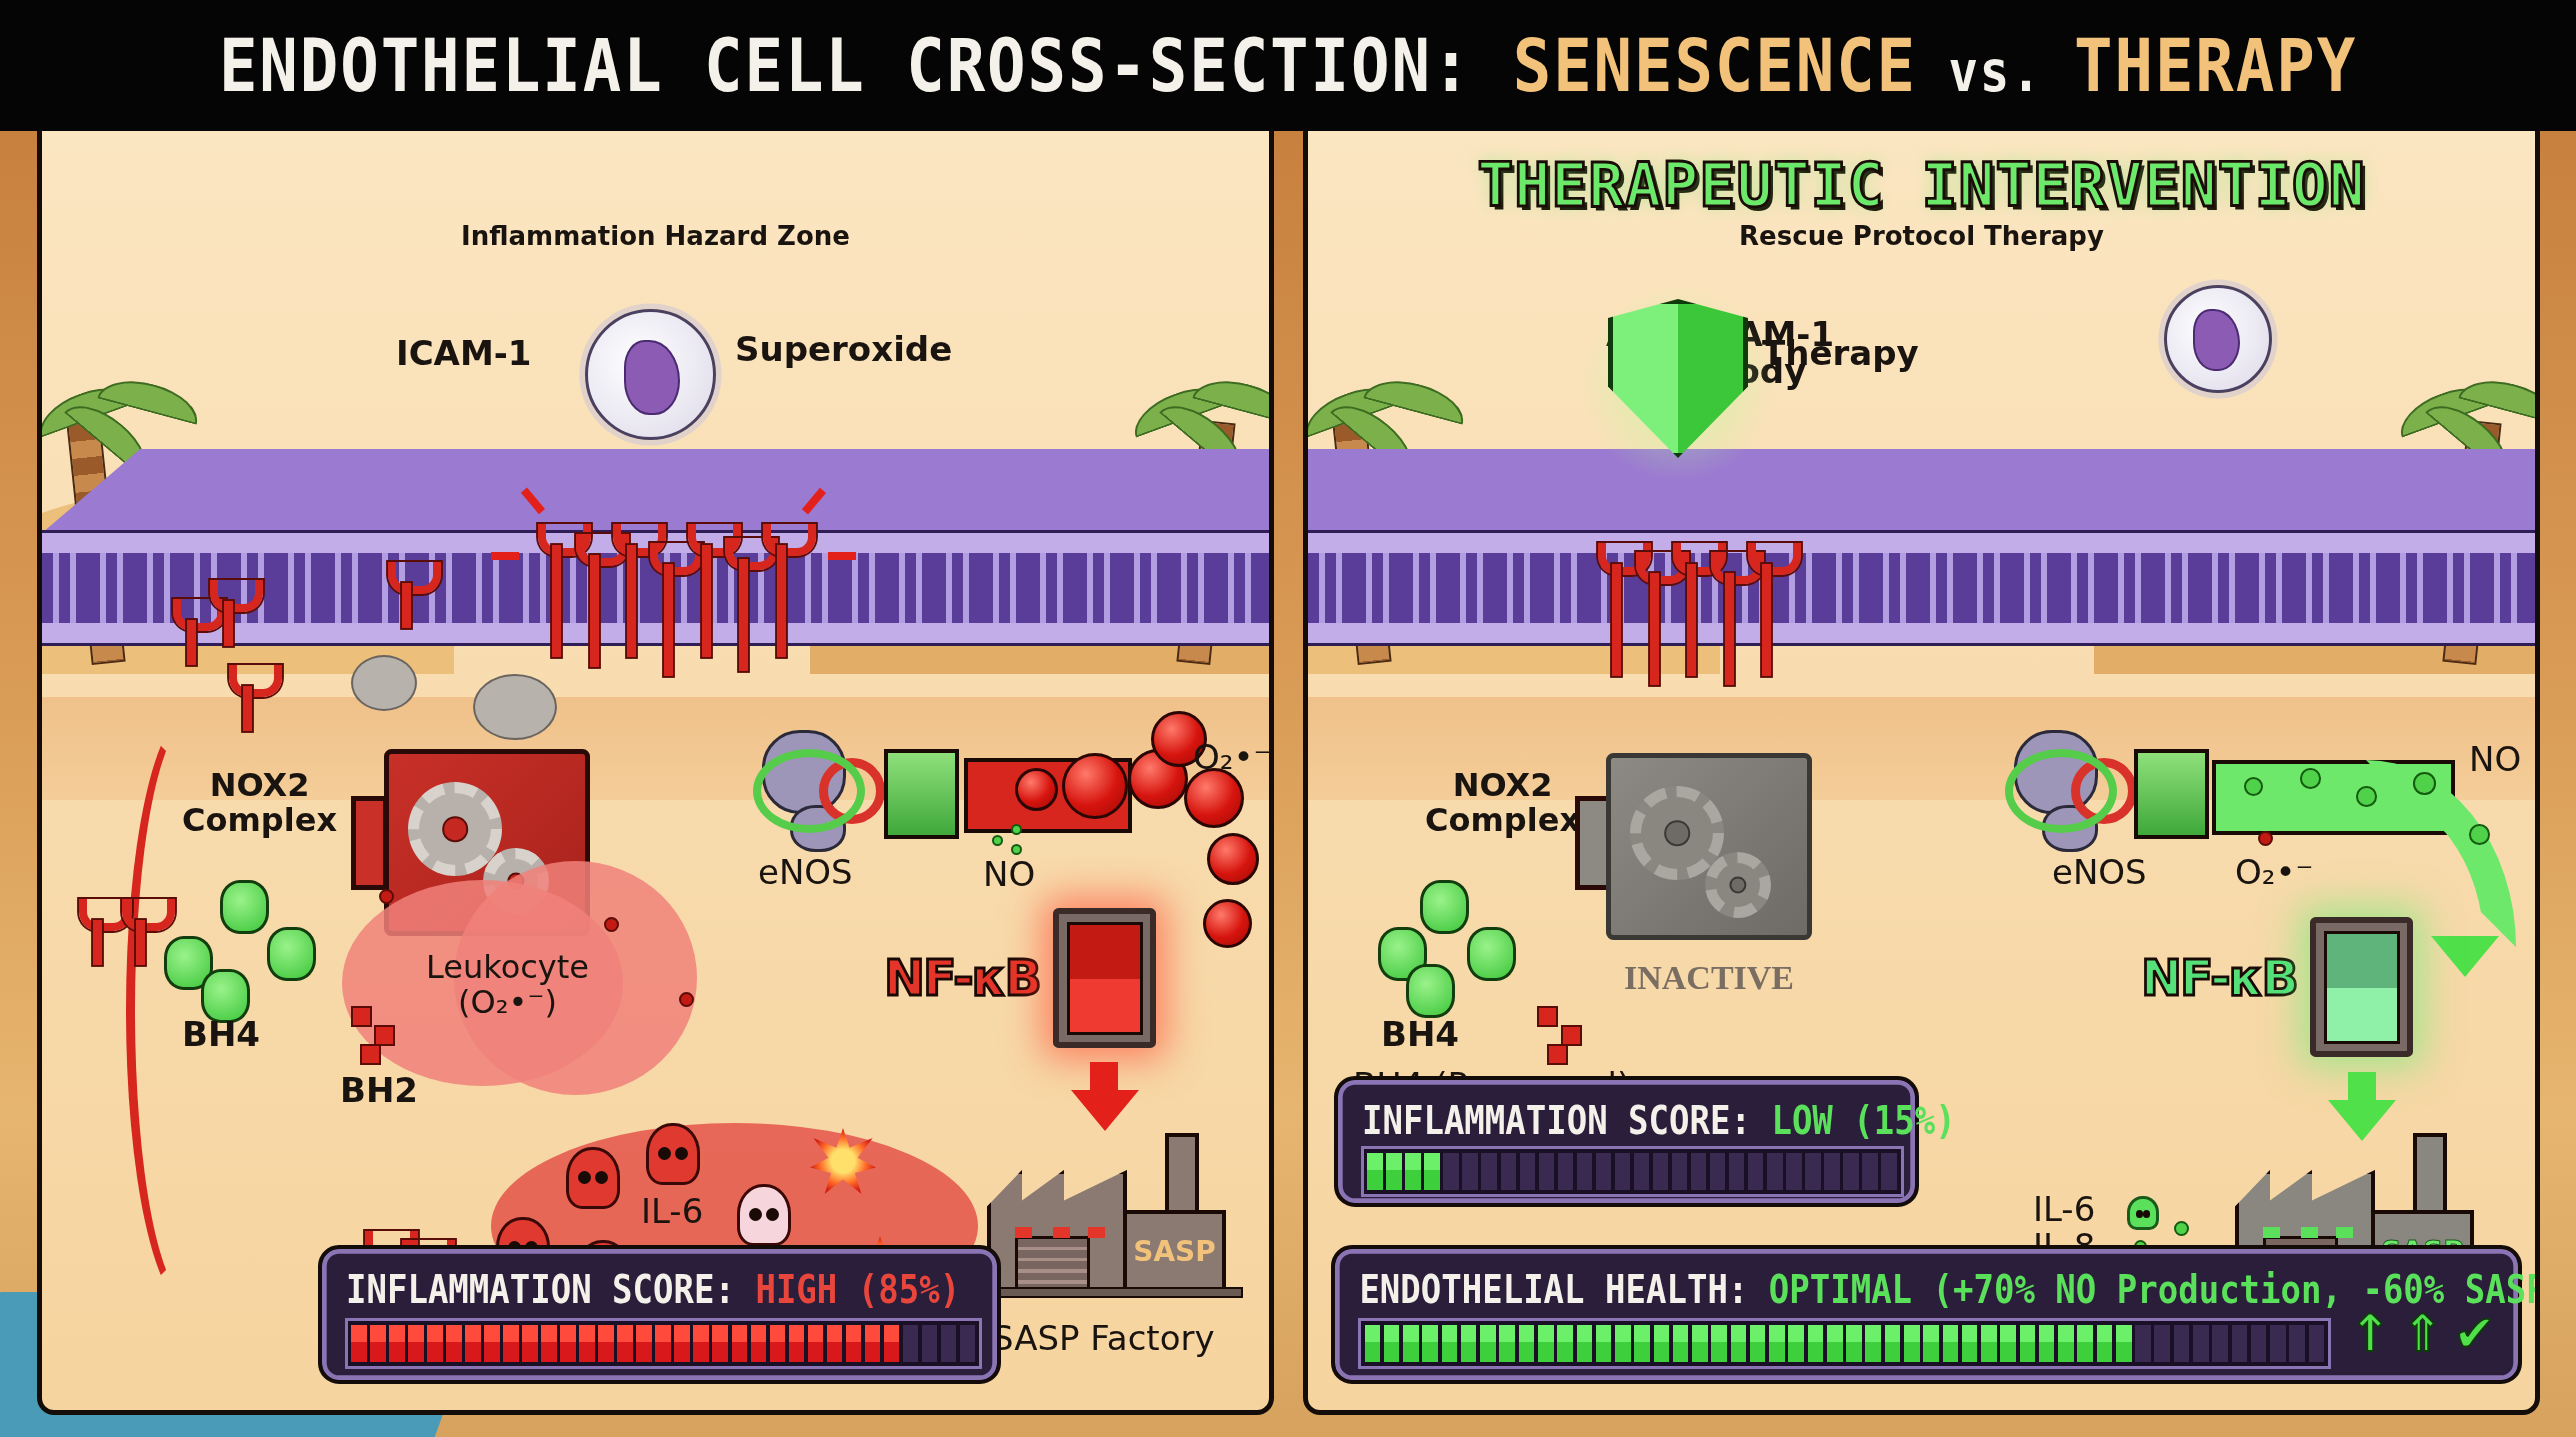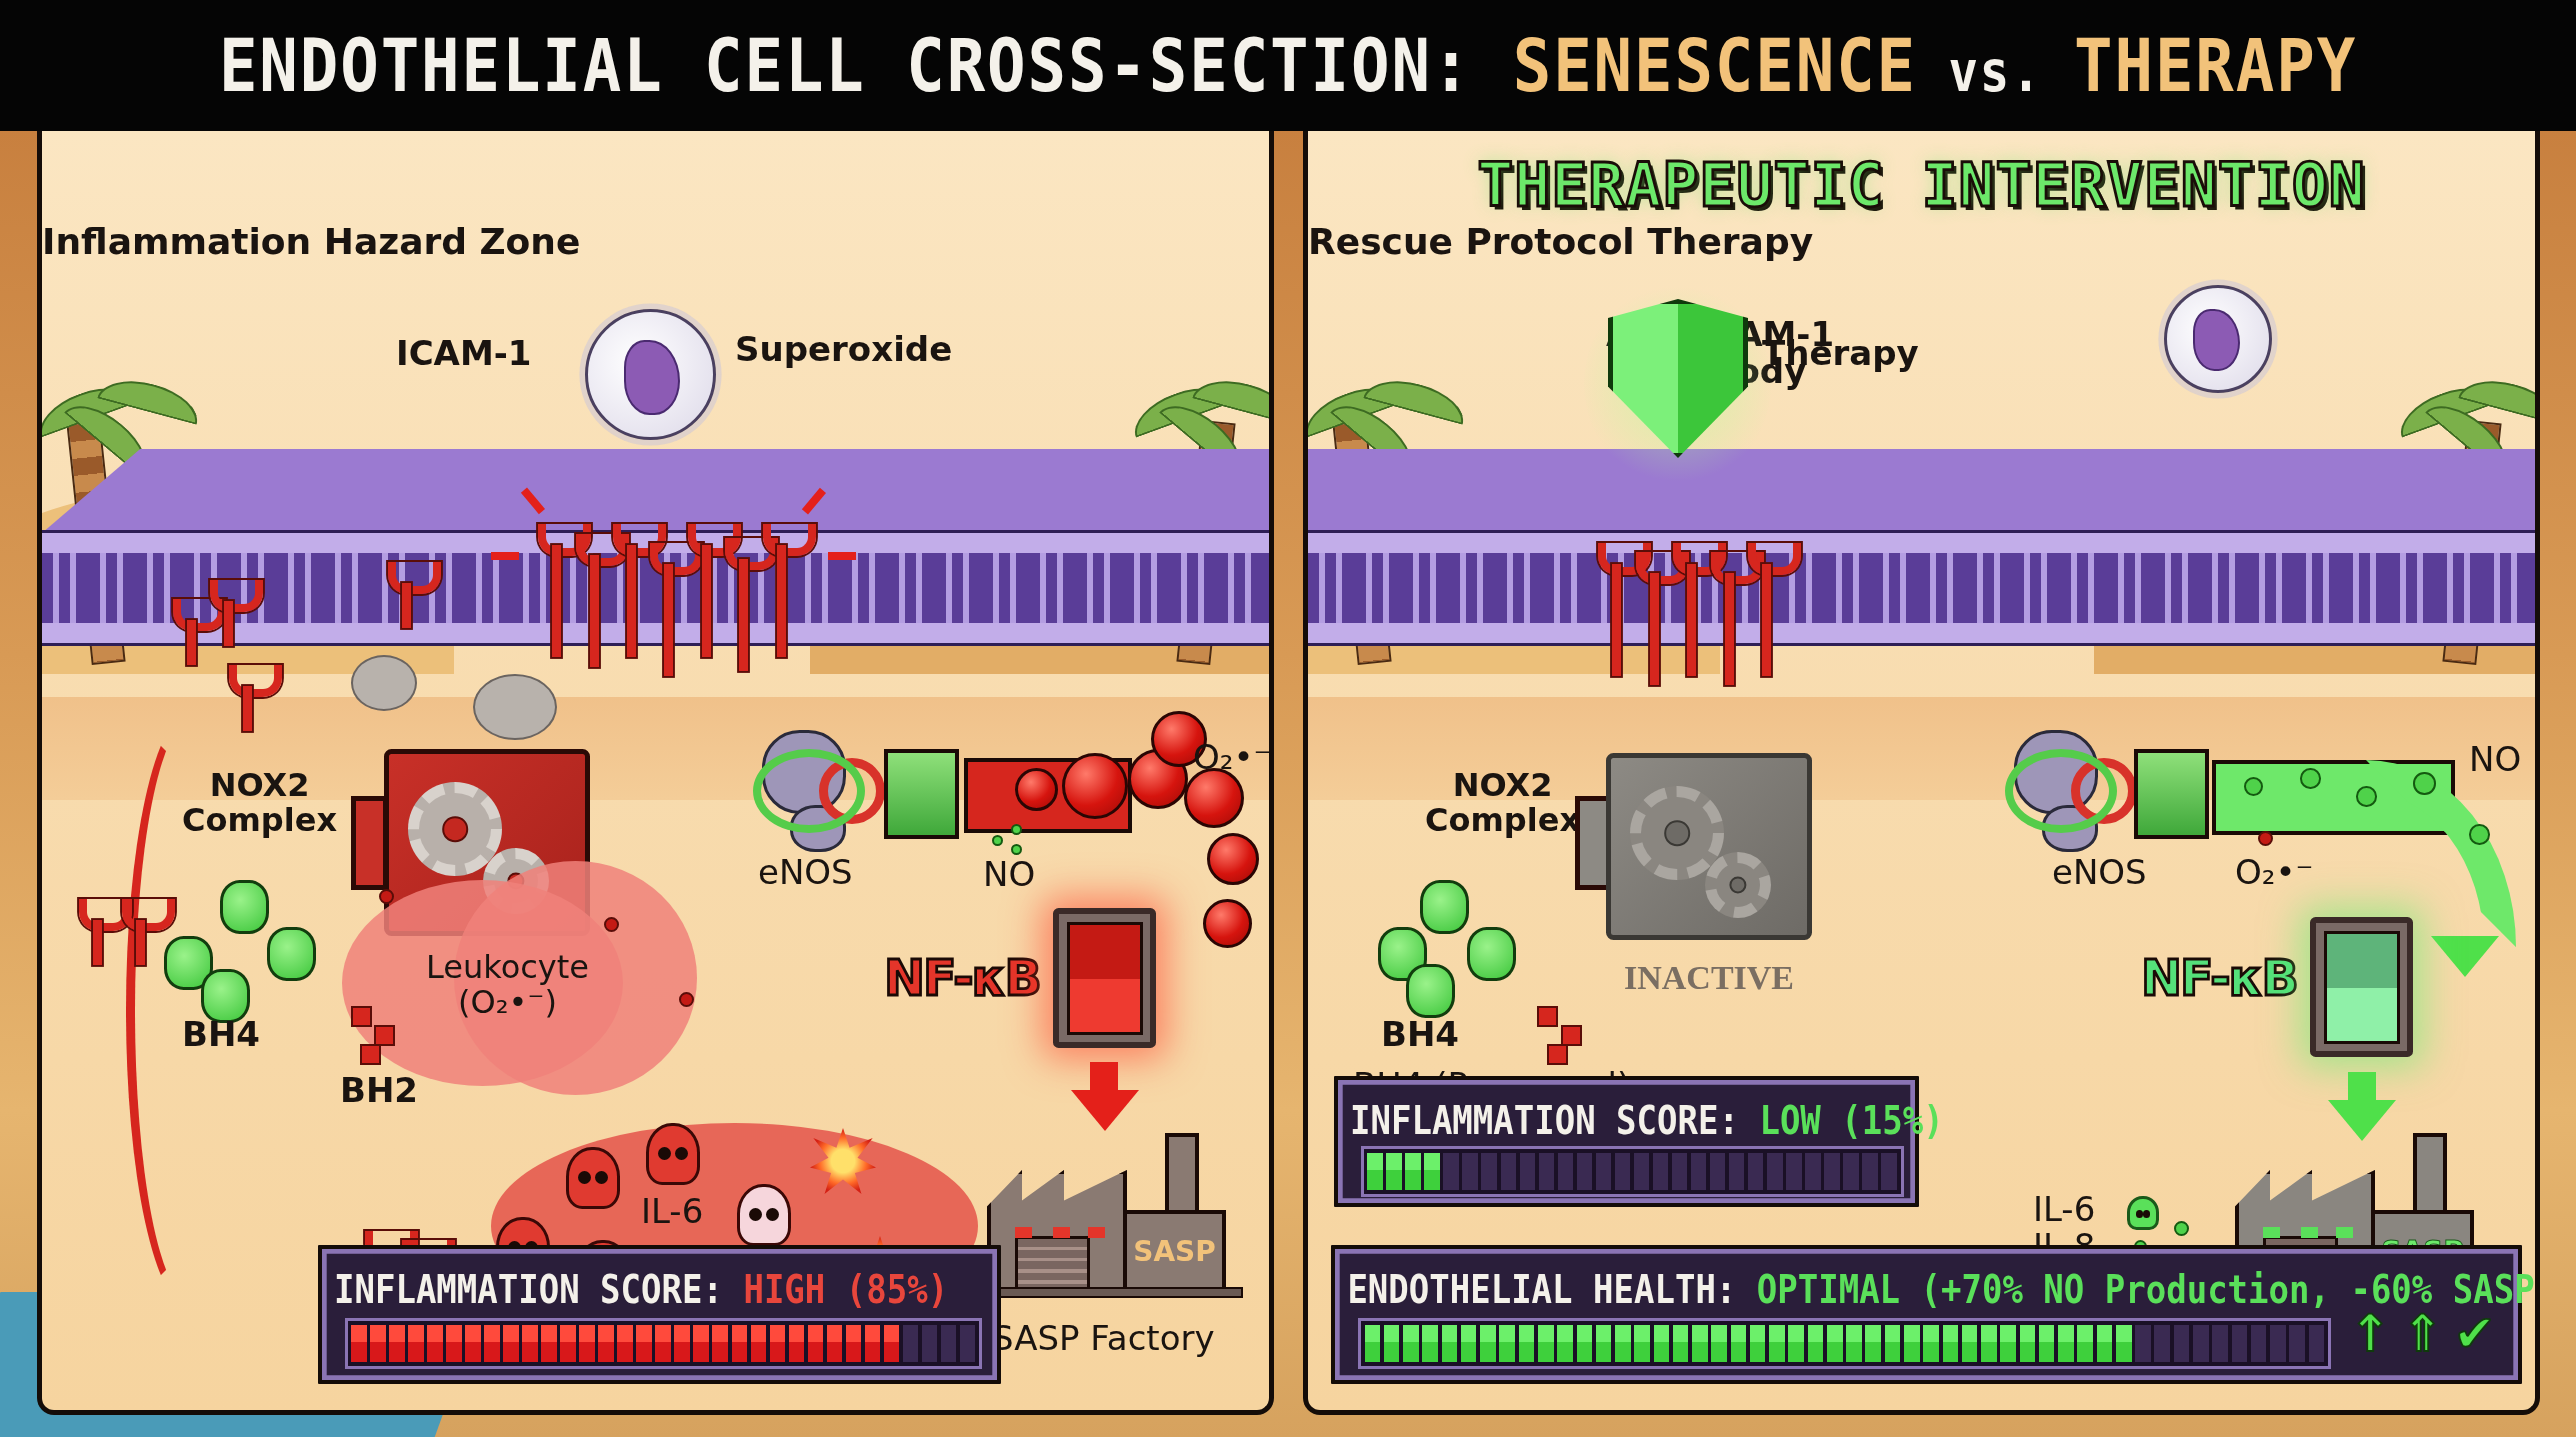--- a/index.html
+++ b/index.html
@@ -15,21 +15,21 @@
   #beach{left:0;top:131px;width:2576px;height:1307px;background:linear-gradient(180deg,#c8803f 0%,#d89a55 40%,#e6b56f 75%,#d6a25e 100%)}
   #sea{left:-37px;top:1292px;width:487px;height:206px;background:#4a9bb8;border-radius:0 60% 0 0;transform:skewX(-20deg)}
   #foam{left:-19px;top:1273px;width:393px;height:37px;background:#eaf4f2;transform:skewX(-25deg) rotate(-18deg)}
   
   .panel{top:131px;height:1284px;background:linear-gradient(180deg,#fbe6c2 0%,#f8dcaf 45%,#f6d49f 100%);border:5.6px solid #140c08;border-top:none;border-radius:0 0 17px 17px;overflow:hidden}
   #pL{left:37px;width:1237px}
   #pR{left:1303px;width:1237px}
   .panel-title{position:absolute;left:0;width:100%;top:19px;text-align:center;font-family:"DejaVu Sans Mono",monospace;font-weight:bold;font-size:60px;letter-spacing:0.9px;-webkit-text-stroke:2.8px #1a0d08}
   #pL .panel-title{color:#e8634e;text-shadow:0 0 17px rgba(232,99,78,.45),3.7px 3.7px 0 #1a0d08}
   #pR .panel-title{color:#6ce86a;text-shadow:0 0 17px rgba(108,232,106,.45),3.7px 3.7px 0 #1a0d08}
-  .panel-sub{position:absolute;left:0;width:100%;top:90px;font-family:"DejaVu Sans",sans-serif;font-weight:bold;font-size:36px;color:#1a1410}
+  .panel-sub{position:absolute;left:0;width:100%;top:90px;text-align:center;font-family:"DejaVu Sans",sans-serif;font-weight:bold;font-size:26px;color:#1a1410}
   
   .dune{position:absolute;background:#ecc07a;border-radius:50% 50% 0 0}
   .dune2{background:#e2ad66}
   
   .palm-trunk{position:absolute;width:34px;background:repeating-linear-gradient(180deg,#9a5a2a 0 17px,#c88a4c 17px 34px);border:2.8px solid #4a2a12}
   .palm-leaves{position:absolute;width:168px;height:103px}
   .palm-leaves i{position:absolute;width:103px;height:28px;background:#7bb04a;border:2.8px solid #3d6b22;border-radius:50% 50% 50% 50%/100% 100% 0 0}
   
   .membrane{position:absolute;left:0;width:100%;top:328px;height:243px}
   .mem-top{position:absolute;left:0;right:0;top:0;height:84px;background:#9b7ad1;clip-path:polygon(0 100%,8% 0,100% 0,100% 100%)}
@@ -108,21 +108,21 @@
   .skull::before{left:9.4px}.skull::after{right:9.4px}
   .skull.pale{background:#f6d6dc}
   .skull.green{width:32px;height:34px;background:#5ae05a;border-color:#1a5a1a}
   .skull.green::before,.skull.green::after{top:11.2px;width:7.5px;height:7.5px}
   .skull.green::before{left:5.6px}.skull.green::after{right:5.6px}
   .burst{position:absolute;width:66px;height:66px;background:radial-gradient(circle,#ffe06a 0 25%,#ff6a28 50%,#d42014 70%);clip-path:polygon(50% 0,60% 30%,95% 15%,72% 45%,100% 60%,68% 68%,78% 100%,50% 78%,22% 100%,32% 68%,0 60%,28% 45%,5% 15%,40% 30%)}
   
   .shield{position:absolute;width:140px;height:159px;background:linear-gradient(90deg,#7cf07a 0 50%,#3cc63a 50% 100%);border:5.6px solid #0f3a0c;clip-path:polygon(0 12%,50% 0,100% 12%,100% 55%,50% 100%,0 55%);box-shadow:0 0 37px 17px rgba(130,250,110,.6)}
   .shield-glow{position:absolute;width:187px;height:206px;border-radius:50%;background:radial-gradient(circle,rgba(180,255,150,.55),rgba(180,255,150,0) 70%)}
   
-  .score{position:absolute;background:#2a1e3a;border:4.7px solid #140c08;box-shadow:inset 0 0 0 4.7px #8a74b4;border-radius:1px;padding:0 12px}
+  .score{position:absolute;background:#2a1e3a;border:4.7px solid #140c08;box-shadow:inset 0 0 0 4.7px #8a74b4;border-radius:21px;padding:0 24px}
   .score .label{font-family:"DejaVu Sans Mono",monospace;font-weight:bold;font-size:34px;color:#f4f1ea;white-space:nowrap;margin-top:17px;transform:scaleY(1.15);transform-origin:left top;display:block}
   .score .val.red{color:#e8463c}
   .score .val.green{color:#5ae05a}
   .bar{position:absolute;left:22.5px;height:51px;background:#1a1026;border:3.7px solid #8a74b4;padding:3.7px;display:flex;gap:3.7px}
   .seg{flex:1;height:100%}
   .seg.on.red{background:linear-gradient(180deg,#ff4a3c 0 45%,#d8181a 45% 100%)}
   .seg.on.green{background:linear-gradient(180deg,#6cf06a 0 45%,#3ed03c 45% 100%)}
   .seg.off{background:#3a2a52}
   .health-icons{position:absolute;right:22.5px;bottom:17px;display:flex;gap:9.4px;font-size:51px;color:#4fe04a;font-weight:900;-webkit-text-stroke:1.9px #0f3a0c}
   .curve{position:absolute;border-style:solid;border-color:transparent}

